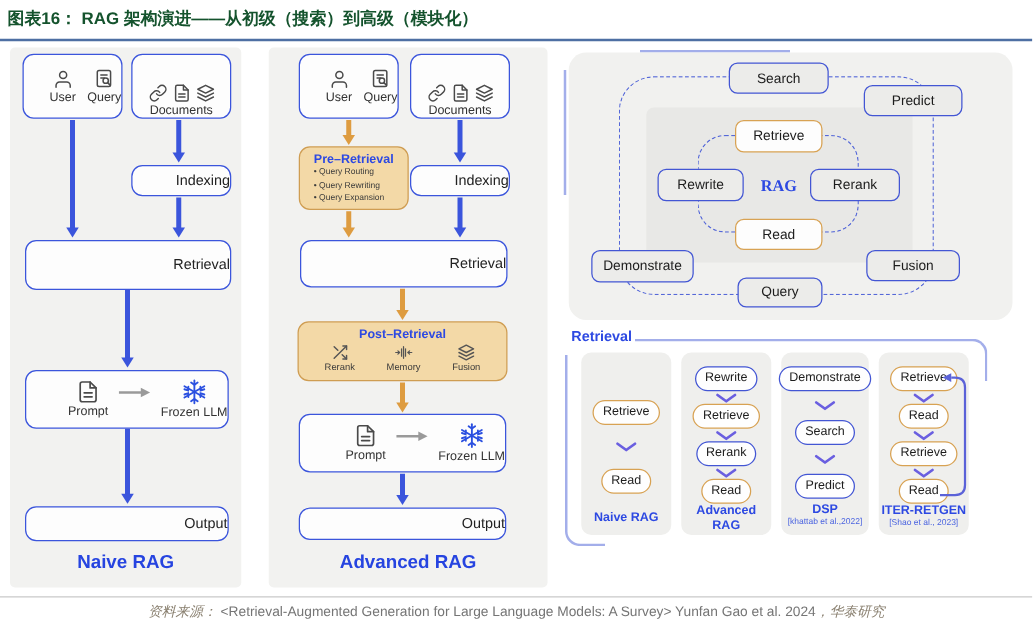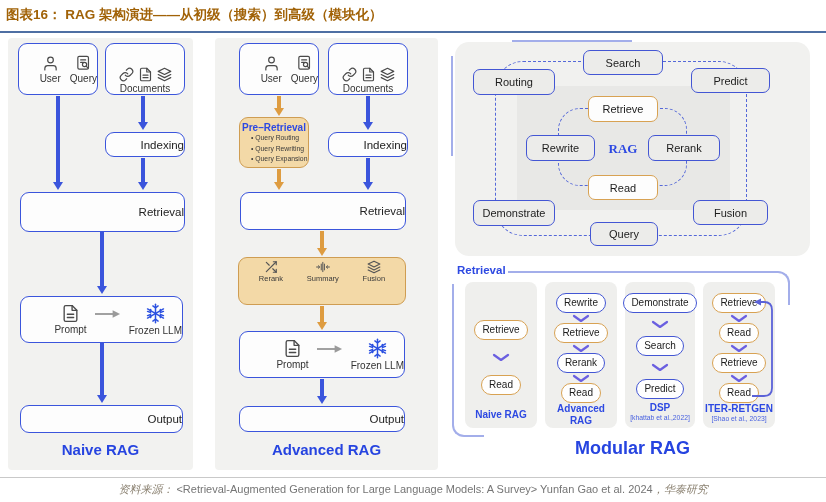--- a/index.html
+++ b/index.html
@@ -1,20 +1,20 @@
 <!DOCTYPE html>
 <html><head>
 <meta charset="utf-8">
 <style>
   html,body{margin:0;padding:0;background:#fff;}
   #canvas{position:relative;width:826px;height:502px;background:#ffffff;
           font-family:"Liberation Sans",sans-serif;overflow:hidden;}
   .abs{position:absolute;box-sizing:border-box;}
   
-  .title{left:6px;top:6px;width:700px;font-size:13.5px;font-weight:700;color:#a16207;}
+  .title{left:6px;top:6px;width:700px;font-size:13.5px;font-weight:700;color:#14532d;}
   .title-rule{left:0;top:31px;width:826px;height:2px;background:#4e6fa3;}
   
   .panel{background:#f2f2f0;border-radius:4px;}
   
   .wbox{background:#fdfdfd;border:1.5px solid #3b55dc;border-radius:9px;
         display:flex;align-items:center;justify-content:flex-end;
         font-size:11.5px;color:#222;}
   .iconbox{flex-direction:row;gap:9px;align-items:center;}
   .icol{display:flex;flex-direction:column;align-items:center;gap:1px;}
   .ilabel{font-size:10px;color:#333;}
@@ -214,35 +214,36 @@
             <polyline points="2 12 12 17 22 12"></polyline>
           </svg>
         </span>
     </span>
     <span class="ilabel">Documents</span>
   </div>
 
   <div class="abs av orange" style="left:277px;top:96px;height:13px;"></div>
   <div class="abs av blue" style="left:366px;top:96px;height:27px;"></div>
 
-  <div class="abs tanbox" style="left:239px;top:117px;width:70px;height:51px;">
+  <div class="abs tanbox" style="left:239px;top:117px;width:88px;height:51px;">
     <div class="tan-title">Pre–Retrieval</div>
     <div class="pre-item">Query Routing</div>
     <div class="pre-item">Query Rewriting</div>
     <div class="pre-item">Query Expansion</div>
   </div>
 
   <div class="abs wbox" style="left:328px;top:132px;width:80px;height:25px;">Indexing</div>
   <div class="abs av orange" style="left:277px;top:169px;height:14px;"></div>
   <div class="abs av blue" style="left:366px;top:158px;height:25px;"></div>
 
   <div class="abs wbox" style="left:240px;top:192px;width:166px;height:38px;">Retrieval</div>
   <div class="abs av orange" style="left:320px;top:231px;height:18px;"></div>
 
   <div class="abs tanbox" style="left:238px;top:257px;width:168px;height:48px;">
+    <div class="tan-title">Post–Retrieval</div>
     <div class="post-row">
       <span class="post-grp">
         <span>
             <svg width="14" height="14" viewBox="0 0 24 24" fill="none" stroke="#555" stroke-width="2" stroke-linecap="round" stroke-linejoin="round">
               <polyline points="16 3 21 3 21 8"></polyline>
               <line x1="4" y1="20" x2="21" y2="3"></line>
               <polyline points="21 16 21 21 16 21"></polyline>
               <line x1="15" y1="15" x2="21" y2="21"></line>
               <line x1="4" y1="4" x2="9" y2="9"></line>
             </svg>
@@ -254,21 +255,21 @@
             <svg width="16" height="14" viewBox="0 0 24 24" fill="none" stroke="#555" stroke-width="1.7" stroke-linecap="round" stroke-linejoin="round">
               <line x1="1" y1="12" x2="6" y2="12"></line>
               <polyline points="4 9.8 6.3 12 4 14.2"></polyline>
               <line x1="9" y1="7" x2="9" y2="17"></line>
               <line x1="11.7" y1="4" x2="11.7" y2="20"></line>
               <line x1="14.4" y1="7" x2="14.4" y2="17"></line>
               <line x1="18" y1="12" x2="23" y2="12"></line>
               <polyline points="20 9.8 17.7 12 20 14.2"></polyline>
             </svg>
           </span>
-        <span class="post-lb">Summary</span>
+        <span class="post-lb">Memory</span>
       </span>
       <span class="post-grp">
         <span>
             <svg width="14" height="14" viewBox="0 0 24 24" fill="none" stroke="#555" stroke-width="2" stroke-linecap="round" stroke-linejoin="round">
               <polygon points="12 2 2 7 12 12 22 7 12 2"></polygon>
               <polyline points="2 17 12 22 22 17"></polyline>
               <polyline points="2 12 12 17 22 12"></polyline>
             </svg>
           </span>
         <span class="post-lb">Fusion</span>
@@ -316,21 +317,20 @@
   <div class="abs seclabel" style="left:458px;top:48px;">Modules</div>
   <div class="abs" style="left:512px;top:40px;width:120px;height:2px;background:#a3aeea;"></div>
   <div class="abs" style="left:451px;top:56px;width:2px;height:100px;background:#a3aeea;"></div>
 
   <div class="abs" style="left:455px;top:42px;width:355px;height:214px;background:#f1f1ef;border-radius:14px;"></div>
   <div class="abs dashed" style="left:495px;top:61px;width:252px;height:175px;border-radius:28px;"></div>
   <div class="abs" style="left:517px;top:86px;width:213px;height:124px;background:#e8e8e6;border-radius:6px;"></div>
   <div class="abs dashed" style="left:558px;top:108px;width:129px;height:78px;border-radius:22px;"></div>
 
   <div class="abs mbox" style="left:583px;top:50px;width:80px;height:25px;">Search</div>
-  <div class="abs mbox" style="left:473px;top:69px;width:82px;height:26px;">Routing</div>
   <div class="abs mbox" style="left:691px;top:68px;width:79px;height:25px;">Predict</div>
   <div class="abs obox" style="left:588px;top:96px;width:70px;height:26px;">Retrieve</div>
   <div class="abs mbox" style="left:526px;top:135px;width:69px;height:26px;">Rewrite</div>
   <div class="abs ragtext" style="left:600px;top:141px;width:46px;font-family:Liberation Serif, serif;">RAG</div>
   <div class="abs mbox" style="left:648px;top:135px;width:72px;height:26px;">Rerank</div>
   <div class="abs obox" style="left:588px;top:175px;width:70px;height:25px;">Read</div>
   <div class="abs mbox" style="left:473px;top:200px;width:82px;height:26px;">Demonstrate</div>
   <div class="abs mbox" style="left:590px;top:222px;width:68px;height:24px;">Query</div>
   <div class="abs mbox" style="left:693px;top:200px;width:75px;height:25px;">Fusion</div>
 
@@ -414,21 +414,20 @@
     <span class="pat-cite">[Shao et al., 2023]</span>
   </div>
 
   <div class="abs" style="left:752px;top:292px;">
     <svg width="26" height="112" viewBox="0 0 26 112">
         <path d="M0 104 H12 Q20 104 20 96 V18 Q20 10 12 10 H9" fill="none" stroke="#5b62d8" stroke-width="1.8"></path>
         <polygon points="9,6.5 2,10 9,13.5" fill="#5b62d8"></polygon>
       </svg>
   </div>
 
-  <div class="abs caption-big" style="left:447px;top:438px;width:371px;">Modular RAG</div>
 
   <div class="abs foot-rule"></div>
   <div class="abs footer">
     <span class="foot-serif">资料来源：</span>
     <span>&lt;Retrieval-Augmented Generation for Large Language Models: A Survey&gt; Yunfan Gao et al. 2024</span><span class="foot-serif">，华泰研究</span>
   </div>
 
 </div>
 
 </body></html>

